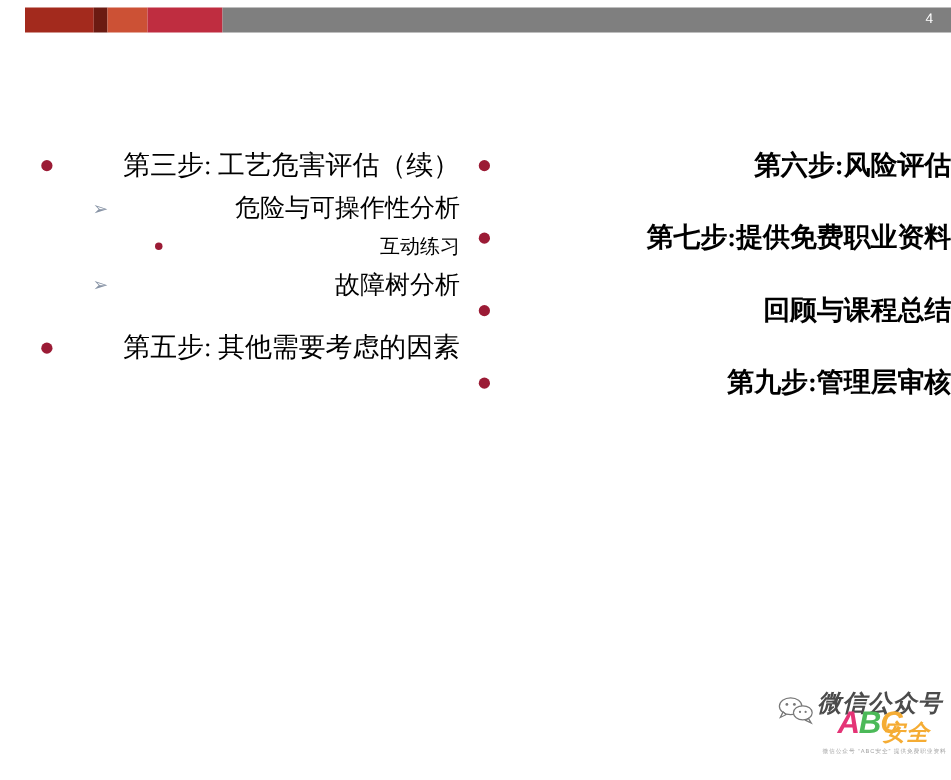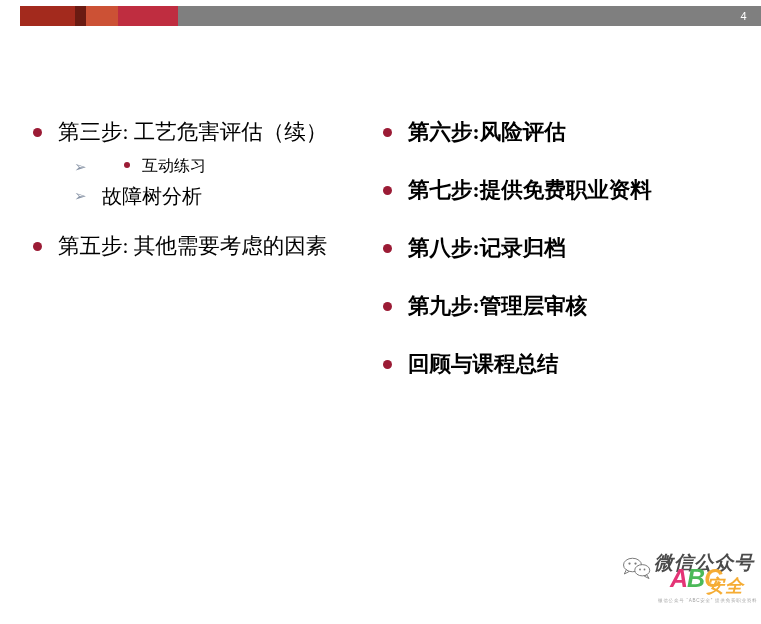--- a/index.html
+++ b/index.html
@@ -81,20 +81,21 @@
 
   ul.bullets {
     list-style: none;
     margin: 0;
     padding: 0;
   }
   li.bullet-item {
     position: relative;
     color: #000000;
     font-family: "Liberation Serif", "DejaVu Serif", serif;
+    text-align: right;
   }
 
   
   .lvl1 {
     font-size: 21.5px;
     line-height: 29px;
     padding-left: 28px;
     margin-bottom: 6px;
   }
   .lvl1 > .marker {
@@ -234,20 +235,21 @@
   <div id="content">
 
     <div class="column" id="column-left">
       <ul class="bullets">
         <li class="bullet-item lvl1">
           <span class="marker"></span>
           <span class="text">第三步: 工艺危害评估（续）</span>
         </li>
         <li class="bullet-item lvl2">
           <span class="marker">➢</span>
+          <span class="text">危险与可操作性分析</span>
         </li>
         <li class="bullet-item lvl3">
           <span class="marker"></span>
           <span class="text">互动练习</span>
         </li>
         <li class="bullet-item lvl2">
           <span class="marker">➢</span>
           <span class="text">故障树分析</span>
         </li>
         <li class="bullet-item lvl1" style="margin-top:22px">
@@ -262,29 +264,25 @@
         <li class="bullet-item lvl1">
           <span class="marker"></span>
           <span class="text">第六步:风险评估</span>
         </li>
         <li class="bullet-item lvl1">
           <span class="marker"></span>
           <span class="text">第七步:提供免费职业资料</span>
         </li>
         <li class="bullet-item lvl1">
           <span class="marker"></span>
-          <span class="text">第八步:记录归档</span>
+          <span class="text">回顾与课程总结</span>
         </li>
         <li class="bullet-item lvl1">
           <span class="marker"></span>
           <span class="text">第九步:管理层审核</span>
-        </li>
-        <li class="bullet-item lvl1">
-          <span class="marker"></span>
-          <span class="text">回顾与课程总结</span>
         </li>
       </ul>
     </div>
 
   </div>
 
   <div id="watermark">
     <div id="wm-row">
       <svg id="wechat-icon" viewBox="0 0 40 32">
         <ellipse cx="14" cy="12" rx="12" ry="9" fill="#ffffff" stroke="#6d6d6d" stroke-width="1.3"></ellipse>

